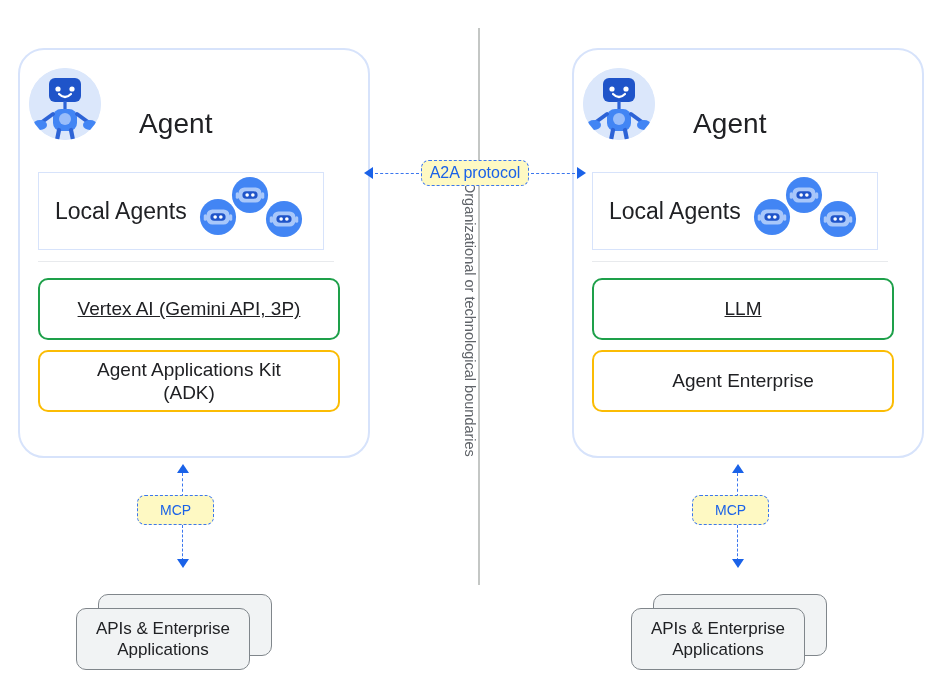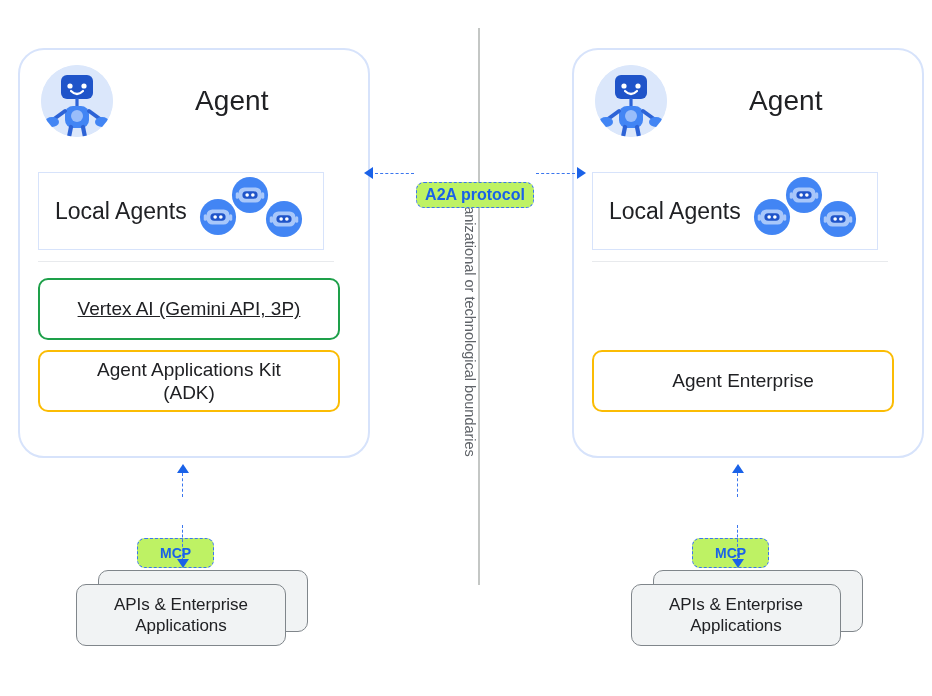--- a/index.html
+++ b/index.html
@@ -19,23 +19,23 @@
     width:352px;height:410px;
     border:2px solid #d7e3fb;
     border-radius:26px;
     background:#ffffff;
     box-sizing:border-box;
   }
   #panel-left{left:18px;top:48px;}
   #panel-right{left:572px;top:48px;}
 
   .panel-header{
-    position:absolute;left:21px;top:12px;
+    position:absolute;left:9px;top:12px;
     width:316px;height:78px;
-    display:flex;align-items:center;gap:44px;
+    display:flex;align-items:flex-end;
   }
   .avatar{
     width:72px;height:72px;border-radius:50%;
     background:#dbe7fb;
     position:relative;flex:0 0 auto;
     overflow:hidden;
   }
   .avatar svg{position:absolute;left:0;top:0;}
   .panel-title{
     font-size:28px;font-weight:400;color:#202124;
@@ -103,27 +103,26 @@
   
   #a2a-row{
     position:absolute;left:364px;top:159px;
     width:222px;height:28px;
     display:flex;align-items:center;justify-content:center;
   }
   .badge-dashed{
     border:1.8px dashed #3b76ee;
     border-radius:8px;
     color:#1a62e8;
-    font-weight:bold;
+    font-weight:normal;
     font-size:16px;
-    background:#bef264;
+    background:#fef9c3;
     display:flex;align-items:center;justify-content:center;
     box-sizing:border-box;
     white-space:nowrap;
-    margin-top:43px;
   }
   #a2a-badge{height:26px;padding:0 8px;}
   .a2a-dash{
     flex:1 1 auto;height:0;
     border-top:1.8px dashed #3b76ee;
     margin:0 2px;
   }
   .arrow-left,.arrow-right{
     width:0;height:0;flex:0 0 auto;
     border-top:6px solid transparent;
@@ -161,25 +160,26 @@
   #mcp-left-arrow-down{left:177px;top:559px;}
   #mcp-right-arrow-up{left:732px;top:464px;}
   #mcp-right-arrow-down{left:732px;top:559px;}
 
   
   .api-stack{position:absolute;width:240px;height:78px;}
   #api-left{left:70px;top:570px;}
   #api-right{left:625px;top:570px;}
   .api-card{
     position:absolute;
-    width:210px;height:62px;
+    width:174px;height:62px;
     border:1.5px solid #80868b;
     border-radius:10px;
     background:#f1f3f4;
     box-sizing:border-box;
+    margin-top:24px;
   }
   .api-card.back{left:28px;top:0px;}
   .api-card.front{
     left:6px;top:14px;
     display:flex;align-items:center;justify-content:center;
     text-align:center;font-size:17px;line-height:1.25;color:#202124;
   }
 </style>
 </head>
 <body>
@@ -319,20 +319,21 @@
             <circle cx="23" cy="20" r="1.9" fill="#ffffff"></circle>
             <rect x="5" y="17" width="3.4" height="7" rx="1.7" fill="#a8c7fa"></rect>
             <rect x="31.6" y="17" width="3.4" height="7" rx="1.7" fill="#a8c7fa"></rect>
           </svg>
         </div>
       </div>
     </div>
 
     <div class="divider"></div>
 
+    <div class="tech-box tech-green">LLM</div>
     <div class="tech-box tech-amber">Agent Enterprise</div>
   </div>
 
   <div id="boundary-line"></div>
   <div id="boundary-label">Organizational or technological boundaries</div>
 
   <div id="a2a-row">
     <div class="arrow-left"></div>
     <div class="a2a-dash"></div>
     <div class="badge-dashed" id="a2a-badge">A2A protocol</div>

